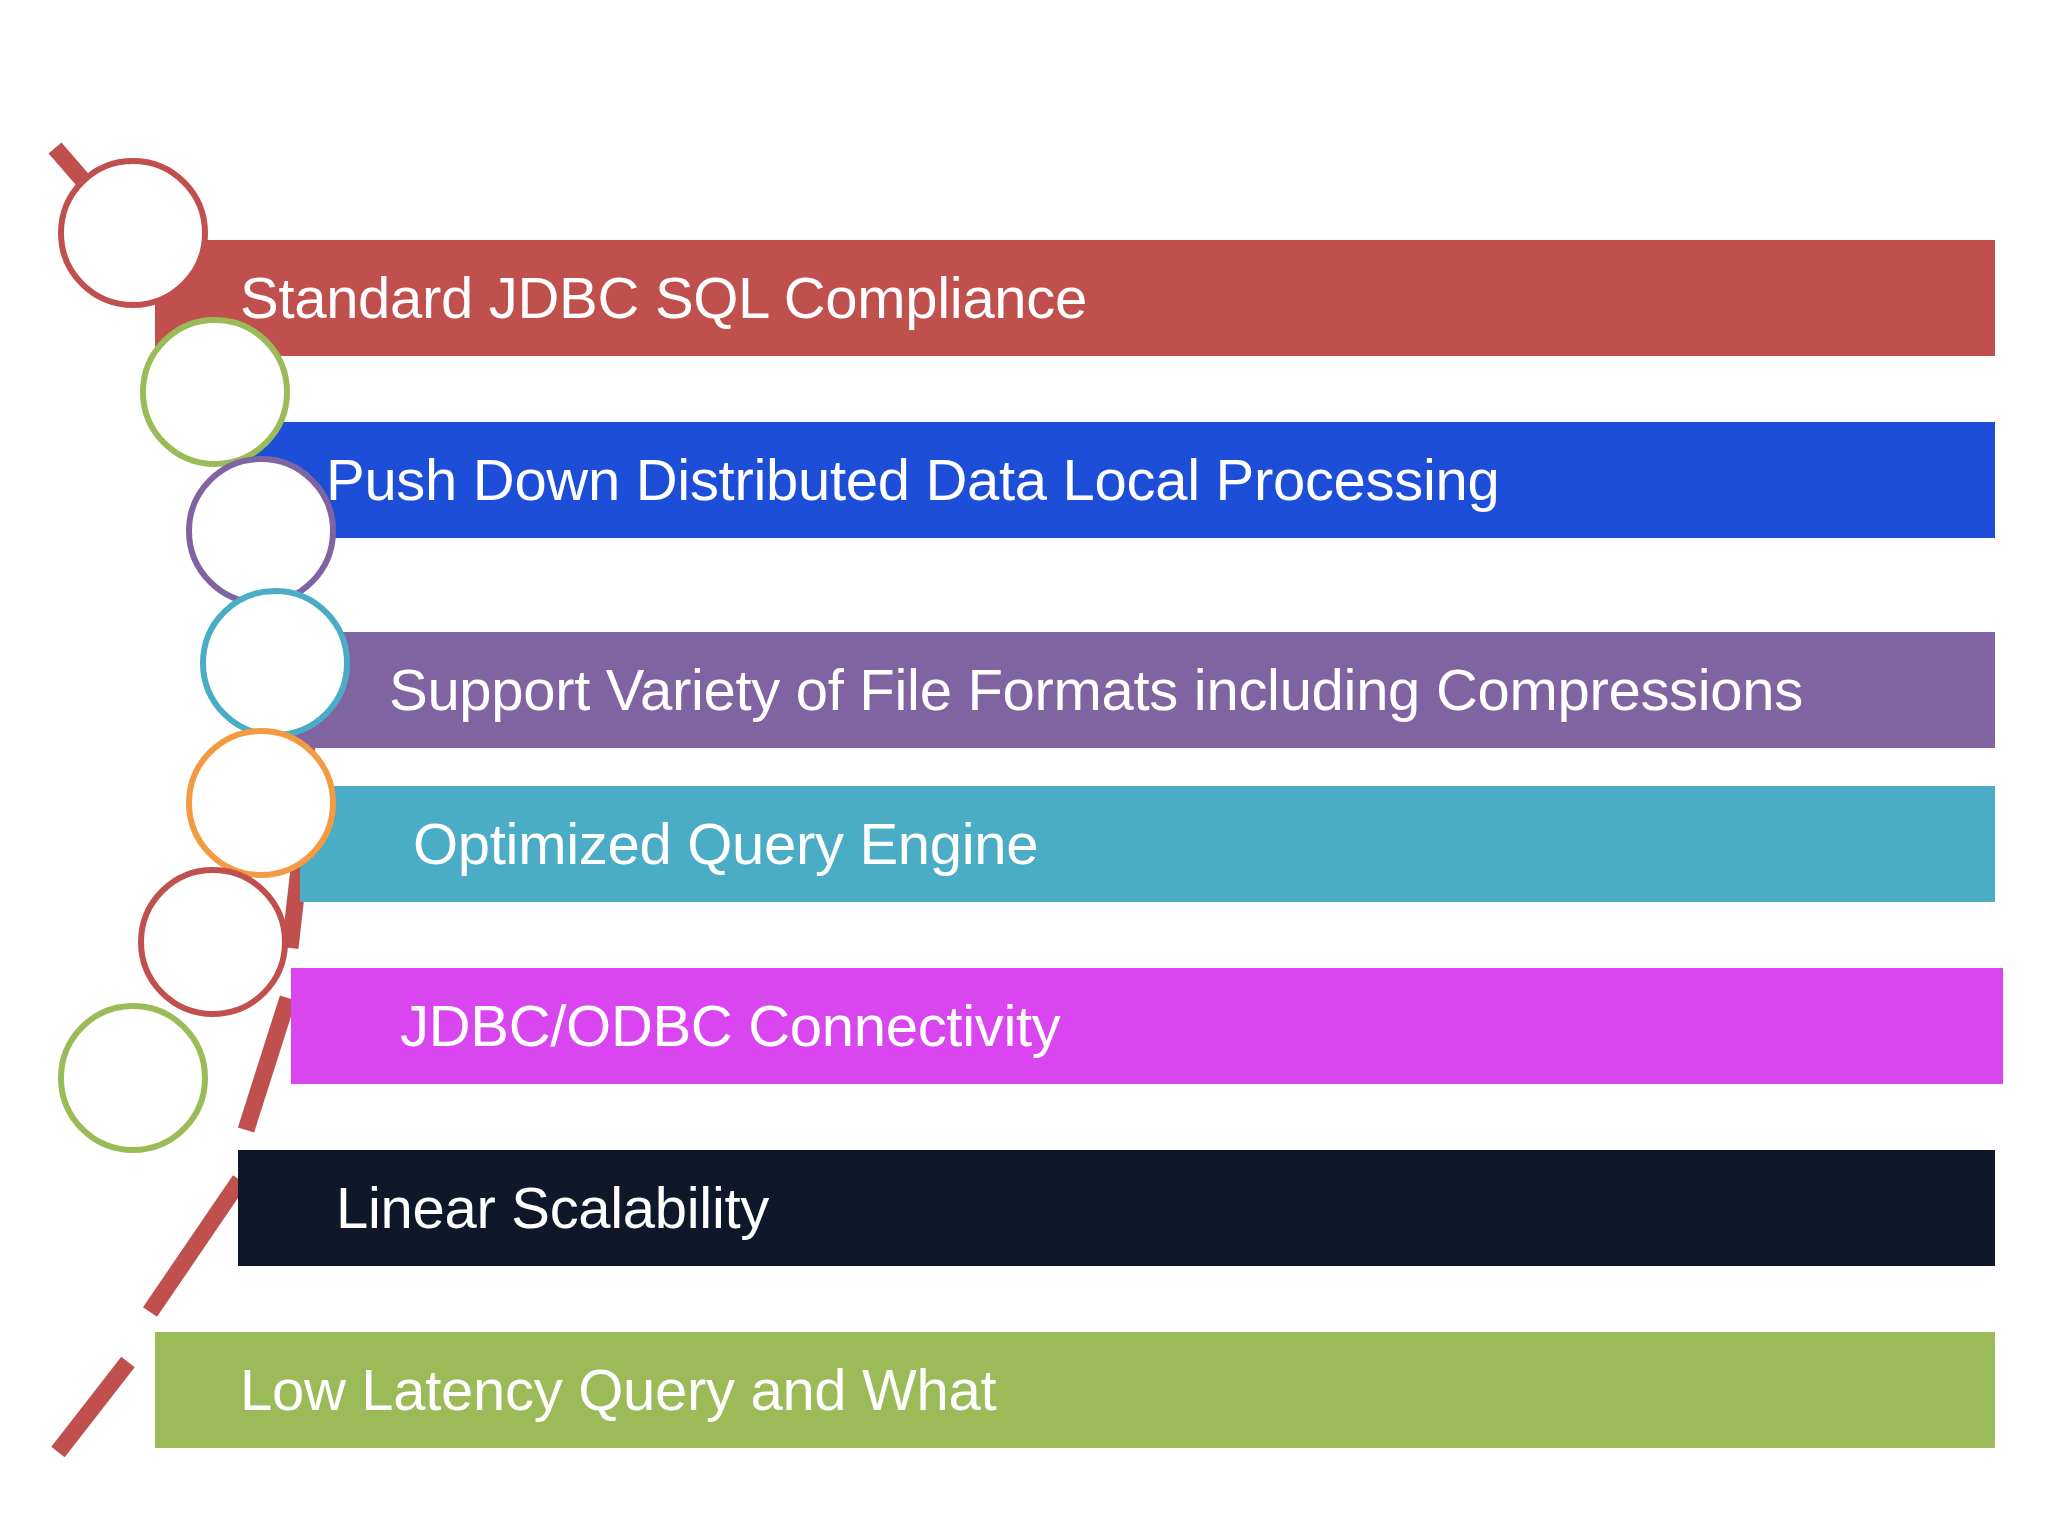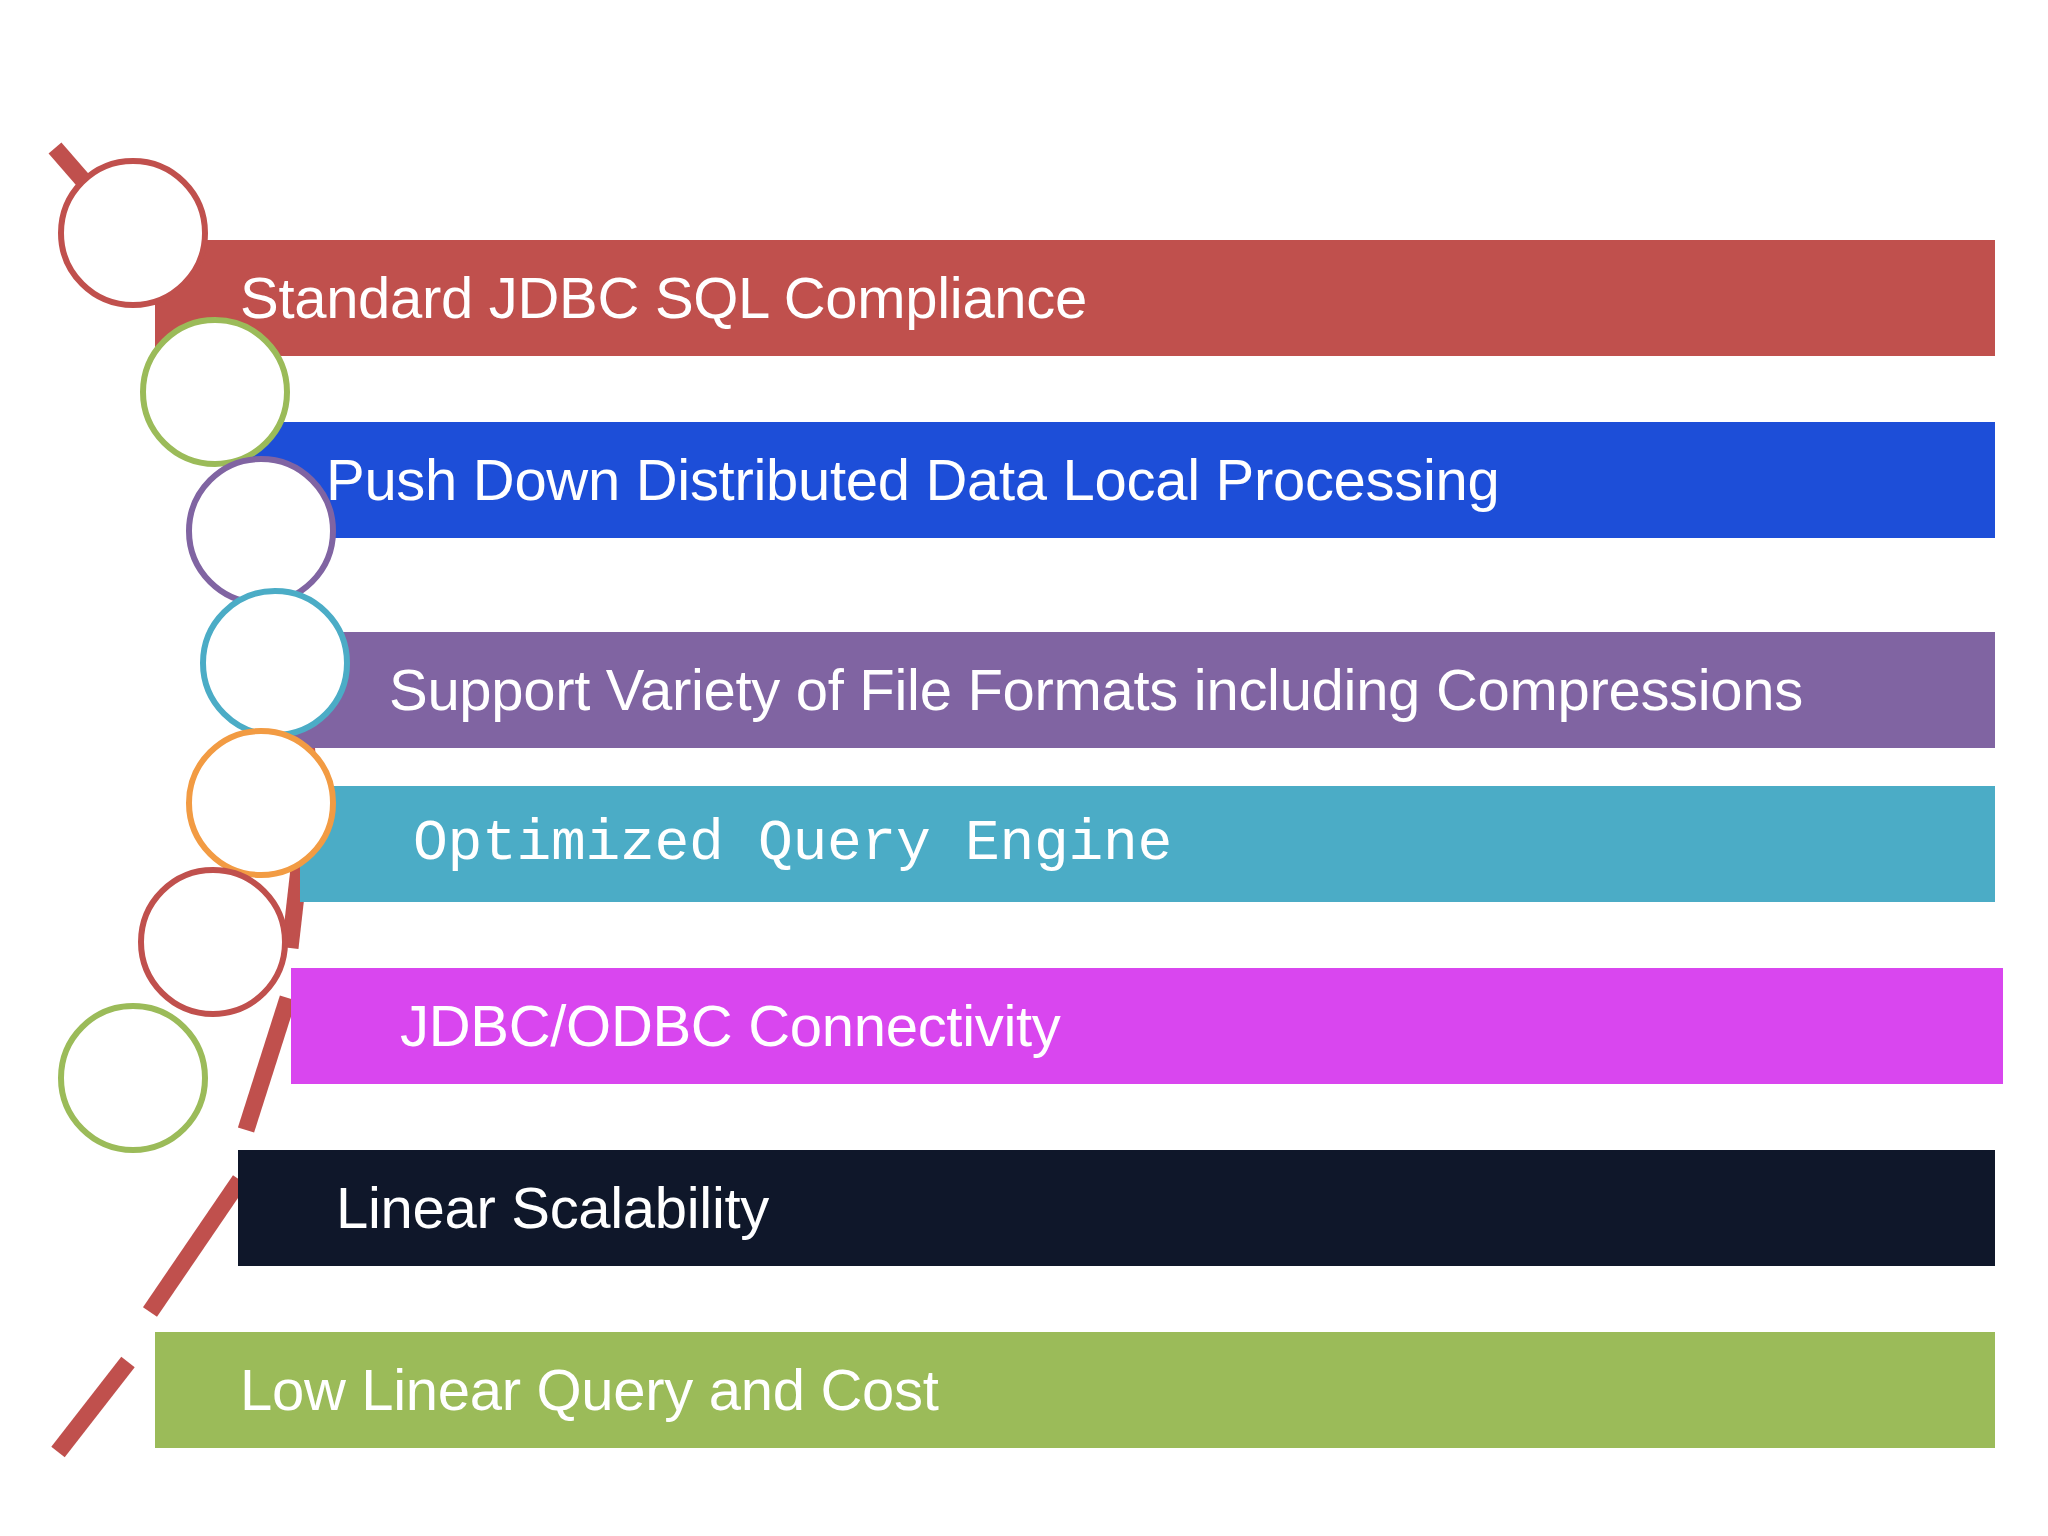--- a/index.html
+++ b/index.html
@@ -87,30 +87,30 @@
       <div class="bar" style="left: 155px; top: 240px; width: 1840px; background: rgb(192, 80, 77);">
         <span class="bar-label" style="margin-left: 85px;">Standard JDBC SQL Compliance</span>
       </div>
       <div class="bar" style="left: 238px; top: 422px; width: 1757px; background: #1d4ed8;">
         <span class="bar-label" style="margin-left: 88px;">Push Down Distributed Data Local Processing</span>
       </div>
       <div class="bar" style="left: 285px; top: 632px; width: 1710px; background: rgb(128, 100, 162);">
         <span class="bar-label" style="margin-left: 104px;">Support Variety of File Formats including Compressions</span>
       </div>
       <div class="bar" style="left: 300px; top: 786px; width: 1695px; background: rgb(75, 172, 198);">
-        <span class="bar-label" style="margin-left: 113px; font-family: Liberation Mono, monospace;">Optimized Query Engine</span>
+        <span class="bar-label" style="margin-left: 113px;">Optimized Query Engine</span>
       </div>
       <div class="bar" style="left: 291px; top: 968px; width: 1712px; background: #d946ef;">
         <span class="bar-label" style="margin-left: 109px;">JDBC/ODBC Connectivity</span>
       </div>
       <div class="bar" style="left: 238px; top: 1150px; width: 1757px; background: #0f172a;">
         <span class="bar-label" style="margin-left: 98px;">Linear Scalability</span>
       </div>
       <div class="bar" style="left: 155px; top: 1332px; width: 1840px; background: rgb(155, 187, 89);">
-        <span class="bar-label" style="margin-left: 85px;">Low Linear Query and Cost</span>
+        <span class="bar-label" style="margin-left: 85px;">Low Latency Query and What</span>
       </div>
     </div>
   <div id="nodes">
       <div class="node" style="left: 58px; top: 158px; border-color: rgb(192, 80, 77);"></div>
       <div class="node" style="left: 140px; top: 317px; border-color: rgb(155, 187, 89);"></div>
       <div class="node" style="left: 186px; top: 456px; border-color: rgb(128, 100, 162);"></div>
       <div class="node" style="left: 200px; top: 588px; border-color: rgb(75, 172, 198);"></div>
       <div class="node" style="left: 186px; top: 728px; border-color: rgb(242, 155, 67);"></div>
       <div class="node" style="left: 138px; top: 867px; border-color: rgb(192, 80, 77);"></div>
       <div class="node" style="left: 58px; top: 1003px; border-color: rgb(155, 187, 89);"></div>

